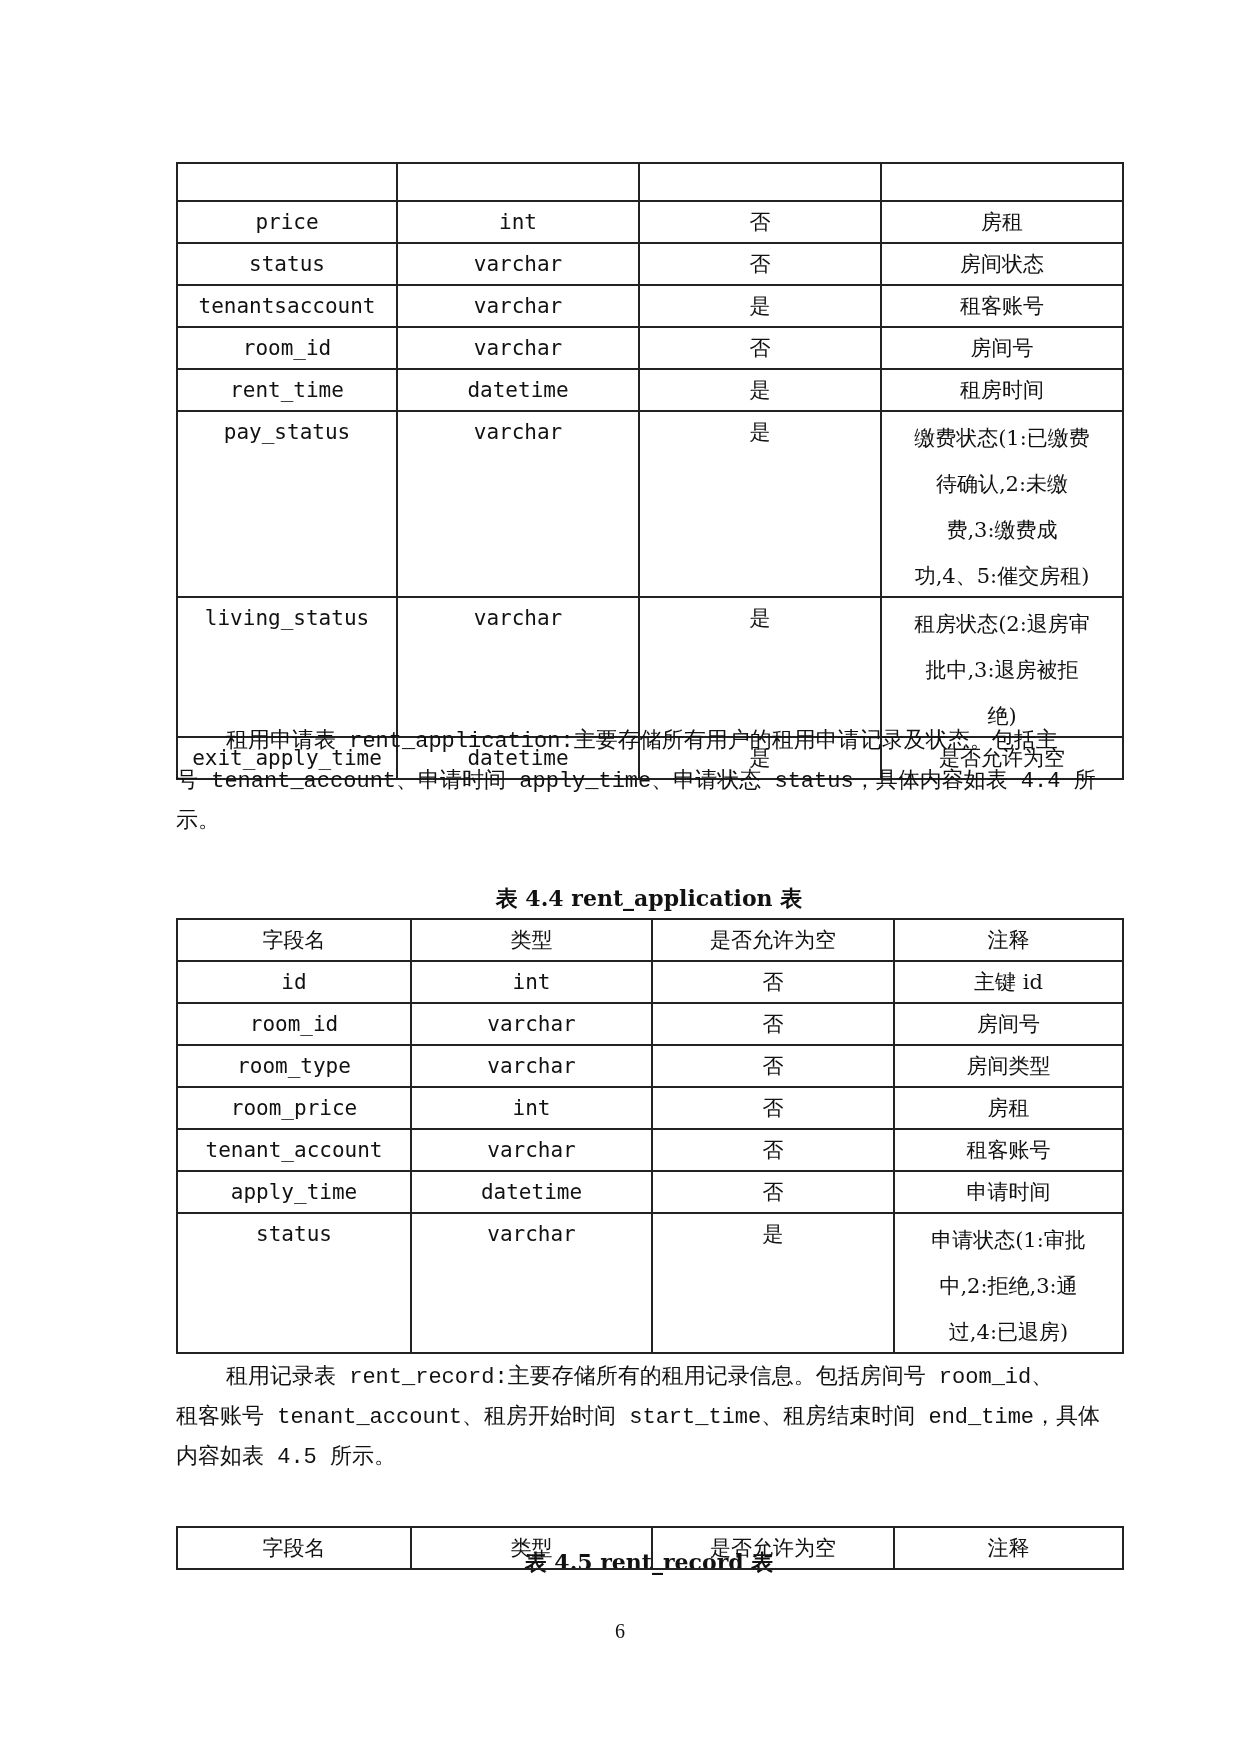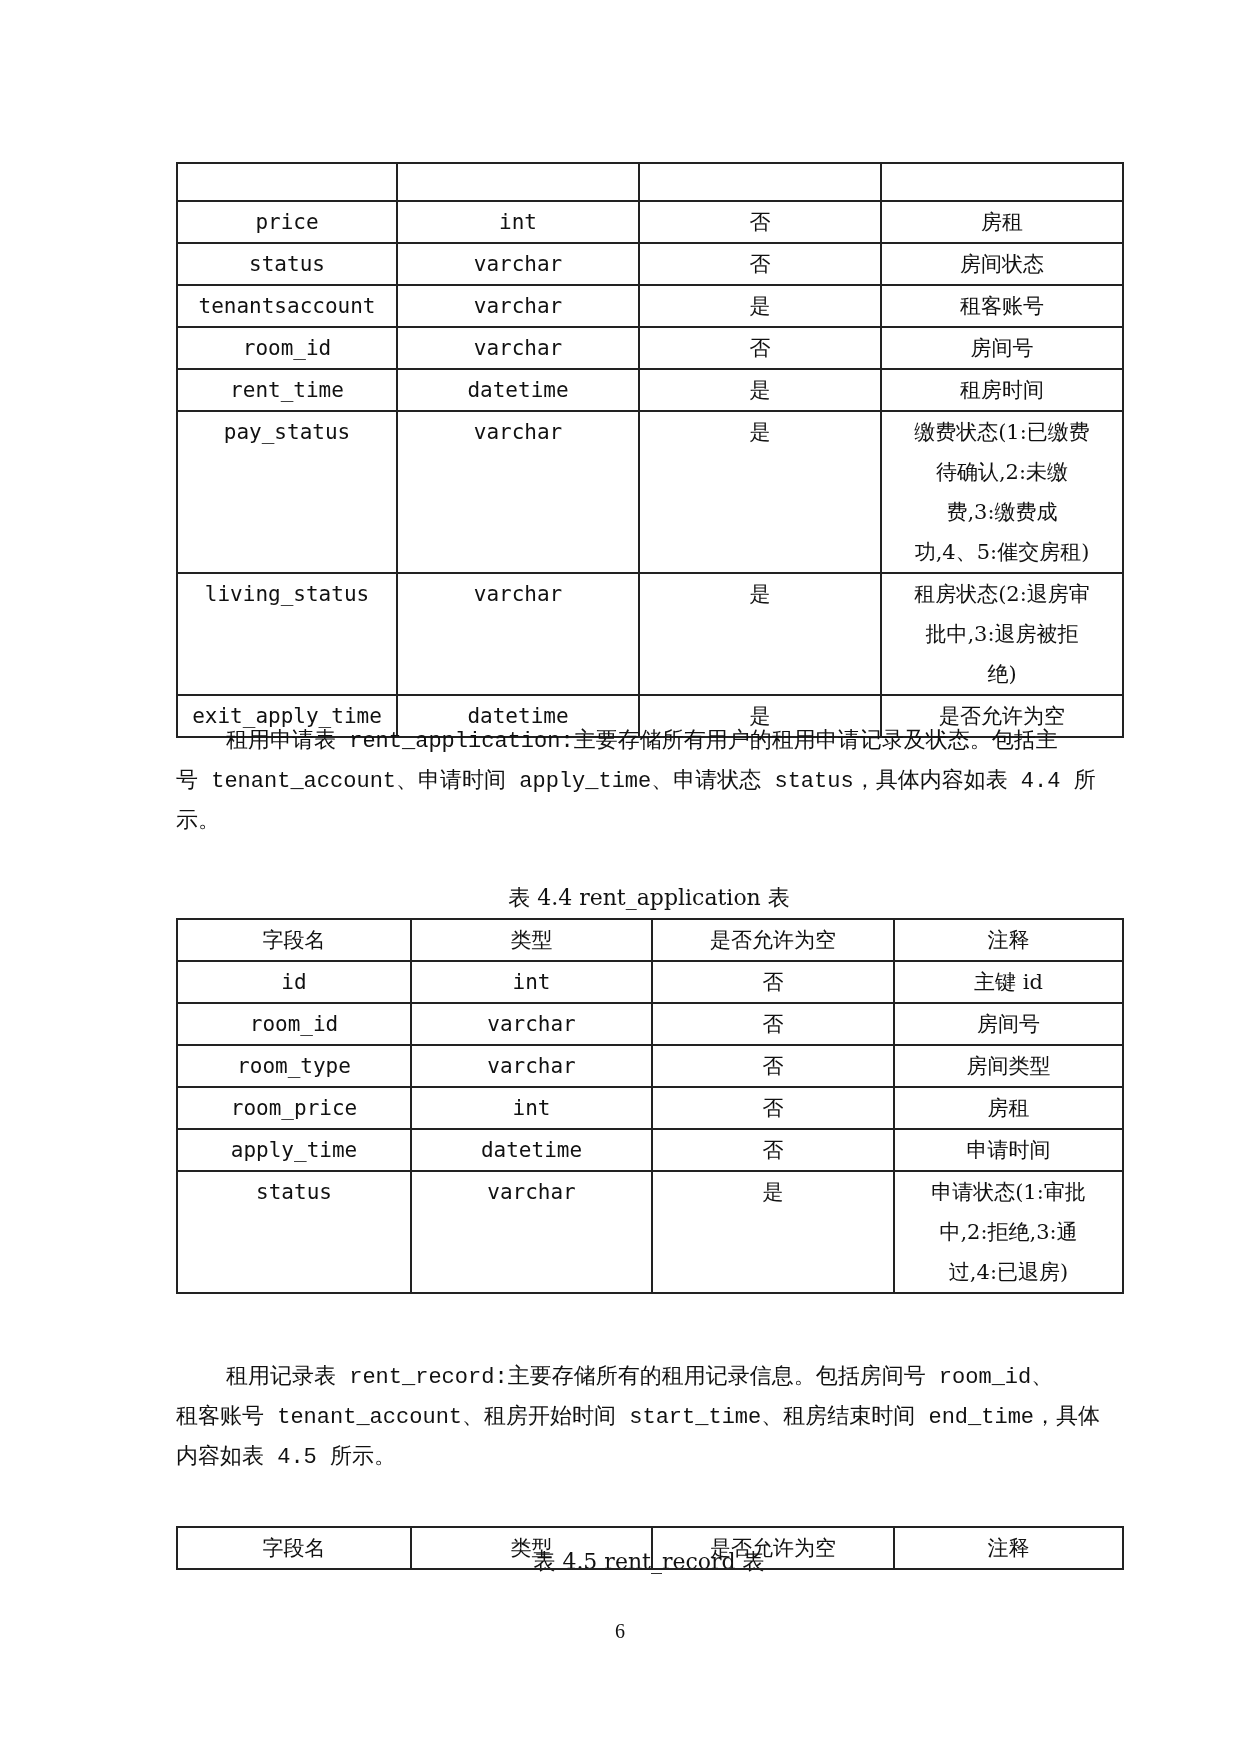--- a/index.html
+++ b/index.html
@@ -31,26 +31,27 @@
   .para {
     position: absolute; left: 176px; width: 946px;
     font-size: 22px; line-height: 40px; text-align: justify;
     font-family: Liberation Mono, monospace;
   }
   .para .indent { display: inline-block; width: 50px; }
   .caption {
     position: absolute; left: 176px; width: 946px; text-align: center;
     font-size: 22px; line-height: 40px;
     font-family: "DejaVu Serif", "Liberation Serif", serif;
+    font-weight: bold;
   }
   .pagenum {
     position: absolute; left: 0; width: 1240px; top: 1620px; text-align: center;
     font-size: 20px; font-family: "Liberation Serif", serif;
   }
-  td .multi { line-height: 40px; }
+  td .multi { line-height: 40px; margin-top: 6px; }
 </style>
 </head>
 <body>
 
 <div class="page">
 
   <table class="db t1" style="top:162px;">
     <colgroup>
         <col class="c1">
         <col class="c2">
@@ -164,20 +165,26 @@
       <td class="cjk">否</td>
       <td class="cjk">房间类型</td>
     </tr>
     <tr>
       <td>room_price</td>
       <td>int</td>
       <td class="cjk">否</td>
       <td class="cjk">房租</td>
     </tr>
     <tr>
+      <td>tenant_account</td>
+      <td>varchar</td>
+      <td class="cjk">否</td>
+      <td class="cjk">租客账号</td>
+    </tr>
+    <tr>
       <td>apply_time</td>
       <td>datetime</td>
       <td class="cjk">否</td>
       <td class="cjk">申请时间</td>
     </tr>
     <tr>
       <td>status</td>
       <td>varchar</td>
       <td class="cjk">是</td>
       <td class="cjk">

